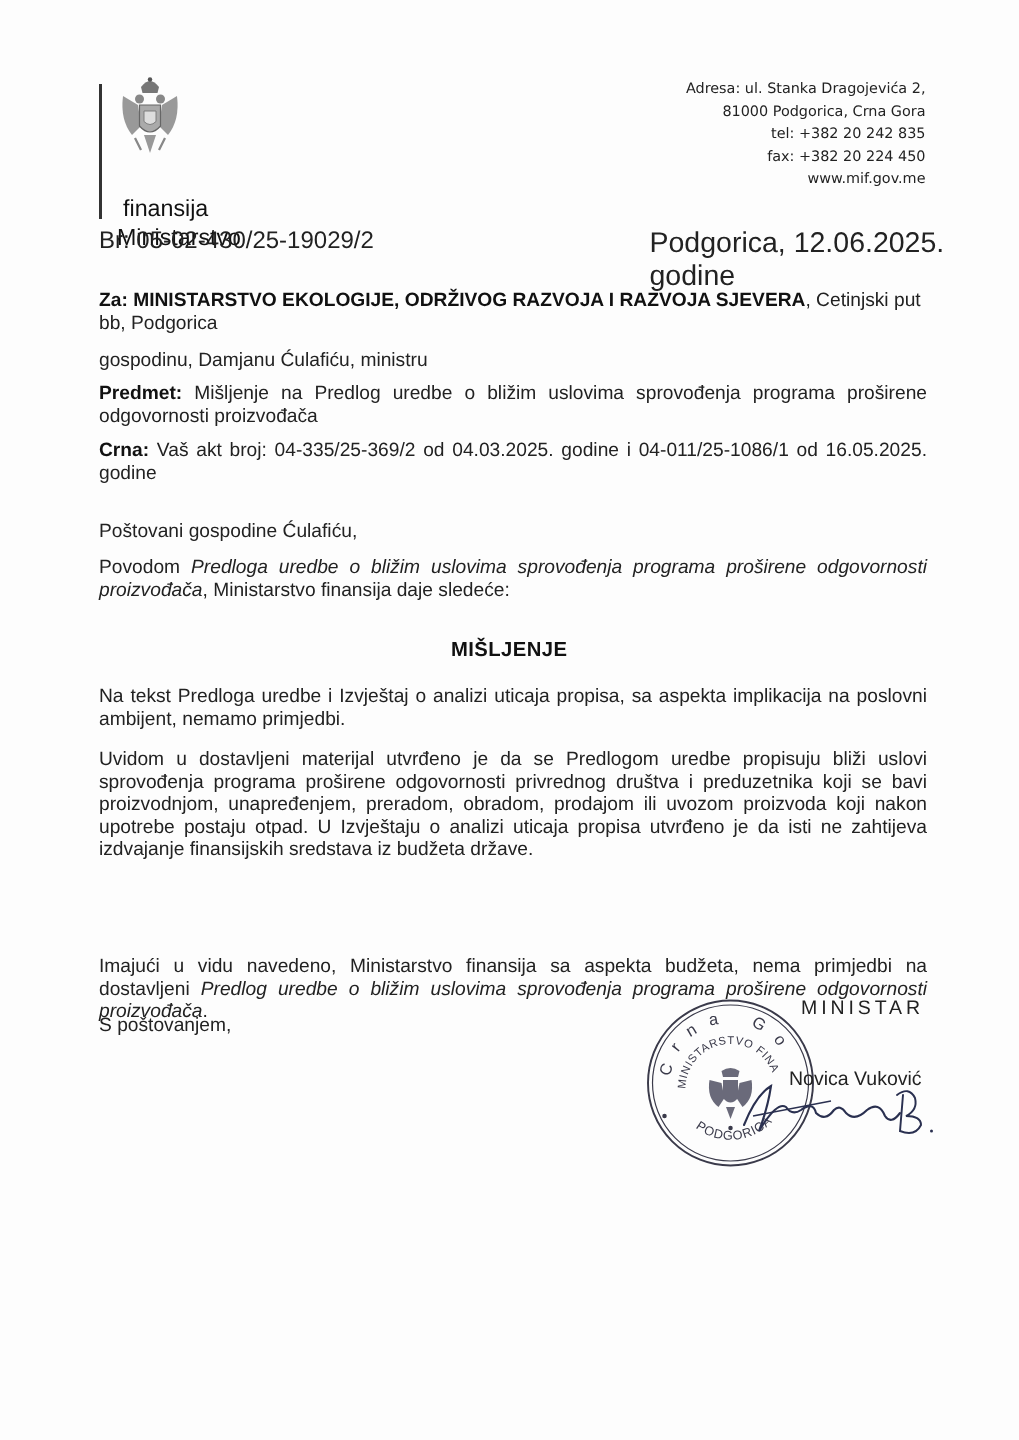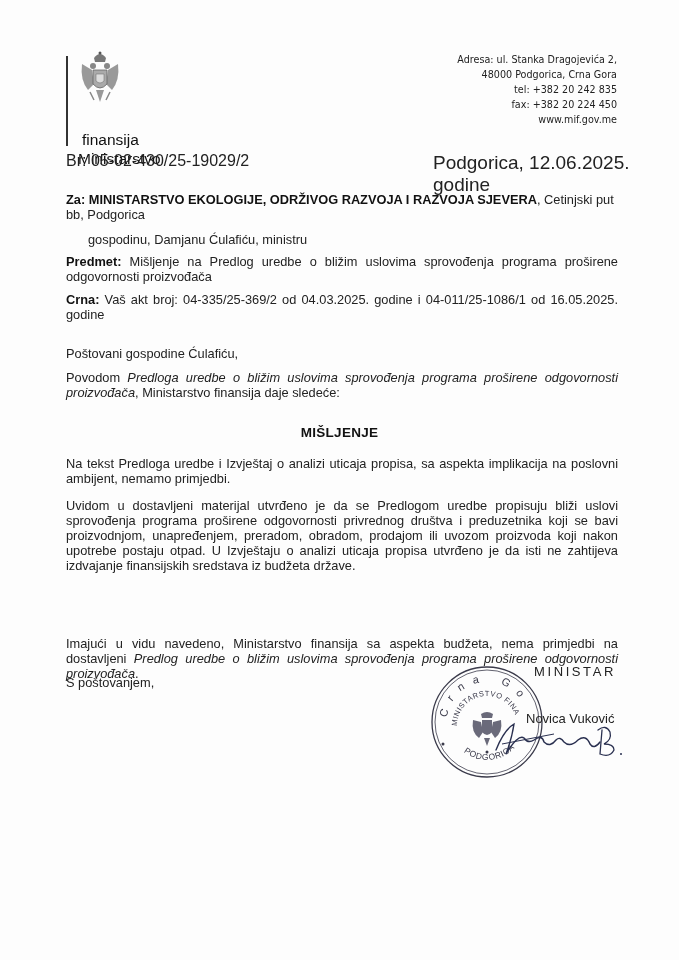--- a/index.html
+++ b/index.html
@@ -50,32 +50,32 @@
 
   <path d="M18 40 L22 52 L26 40 Z" fill="#999"></path>
   <path d="M12 42 L16 50 M32 42 L28 50" stroke="#888" stroke-width="1.5"></path>
 </svg>
 <div class="org1">Ministarstvo</div>
 <div class="org2">finansija</div>
 <div class="refno">Br: 05-02-430/25-19029/2</div>
 
 <div class="address">
   <div>Adresa: ul. Stanka Dragojevića 2,</div>
-  <div>48000 Podgorica, Crna Gora</div>
+  <div>81000 Podgorica, Crna Gora</div>
   <div>tel: +382 20 242 835</div>
   <div>fax: +382 20 224 450</div>
   <div>www.mif.gov.me</div>
 </div>
 <div class="date">Podgorica, 12.06.2025. godine</div>
 
 <div class="body" style="top:192px;">
   <b>Za:</b>
   <b>MINISTARSTVO EKOLOGIJE, ODRŽIVOG RAZVOJA I RAZVOJA SJEVERA</b><span>, Cetinjski put bb, Podgorica</span>
 </div>
-<div class="body" style="top:232px;margin-left:22px;">gospodinu, Damjanu Ćulafiću, ministru</div>
+<div class="body" style="top:232px;">gospodinu, Damjanu Ćulafiću, ministru</div>
 
 <div class="body justify" style="top:254px;">
   <b>Predmet:</b><span> Mišljenje na Predlog uredbe o bližim uslovima sprovođenja programa proširene odgovornosti proizvođača</span>
 </div>
 
 <div class="body justify" style="top:292px;">
   <b>Crna:</b><span> Vaš akt broj: 04-335/25-369/2 od 04.03.2025. godine i 04-011/25-1086/1 od 16.05.2025. godine</span>
 </div>
 
 <div class="body" style="top:346px;">Poštovani gospodine Ćulafiću,</div>

